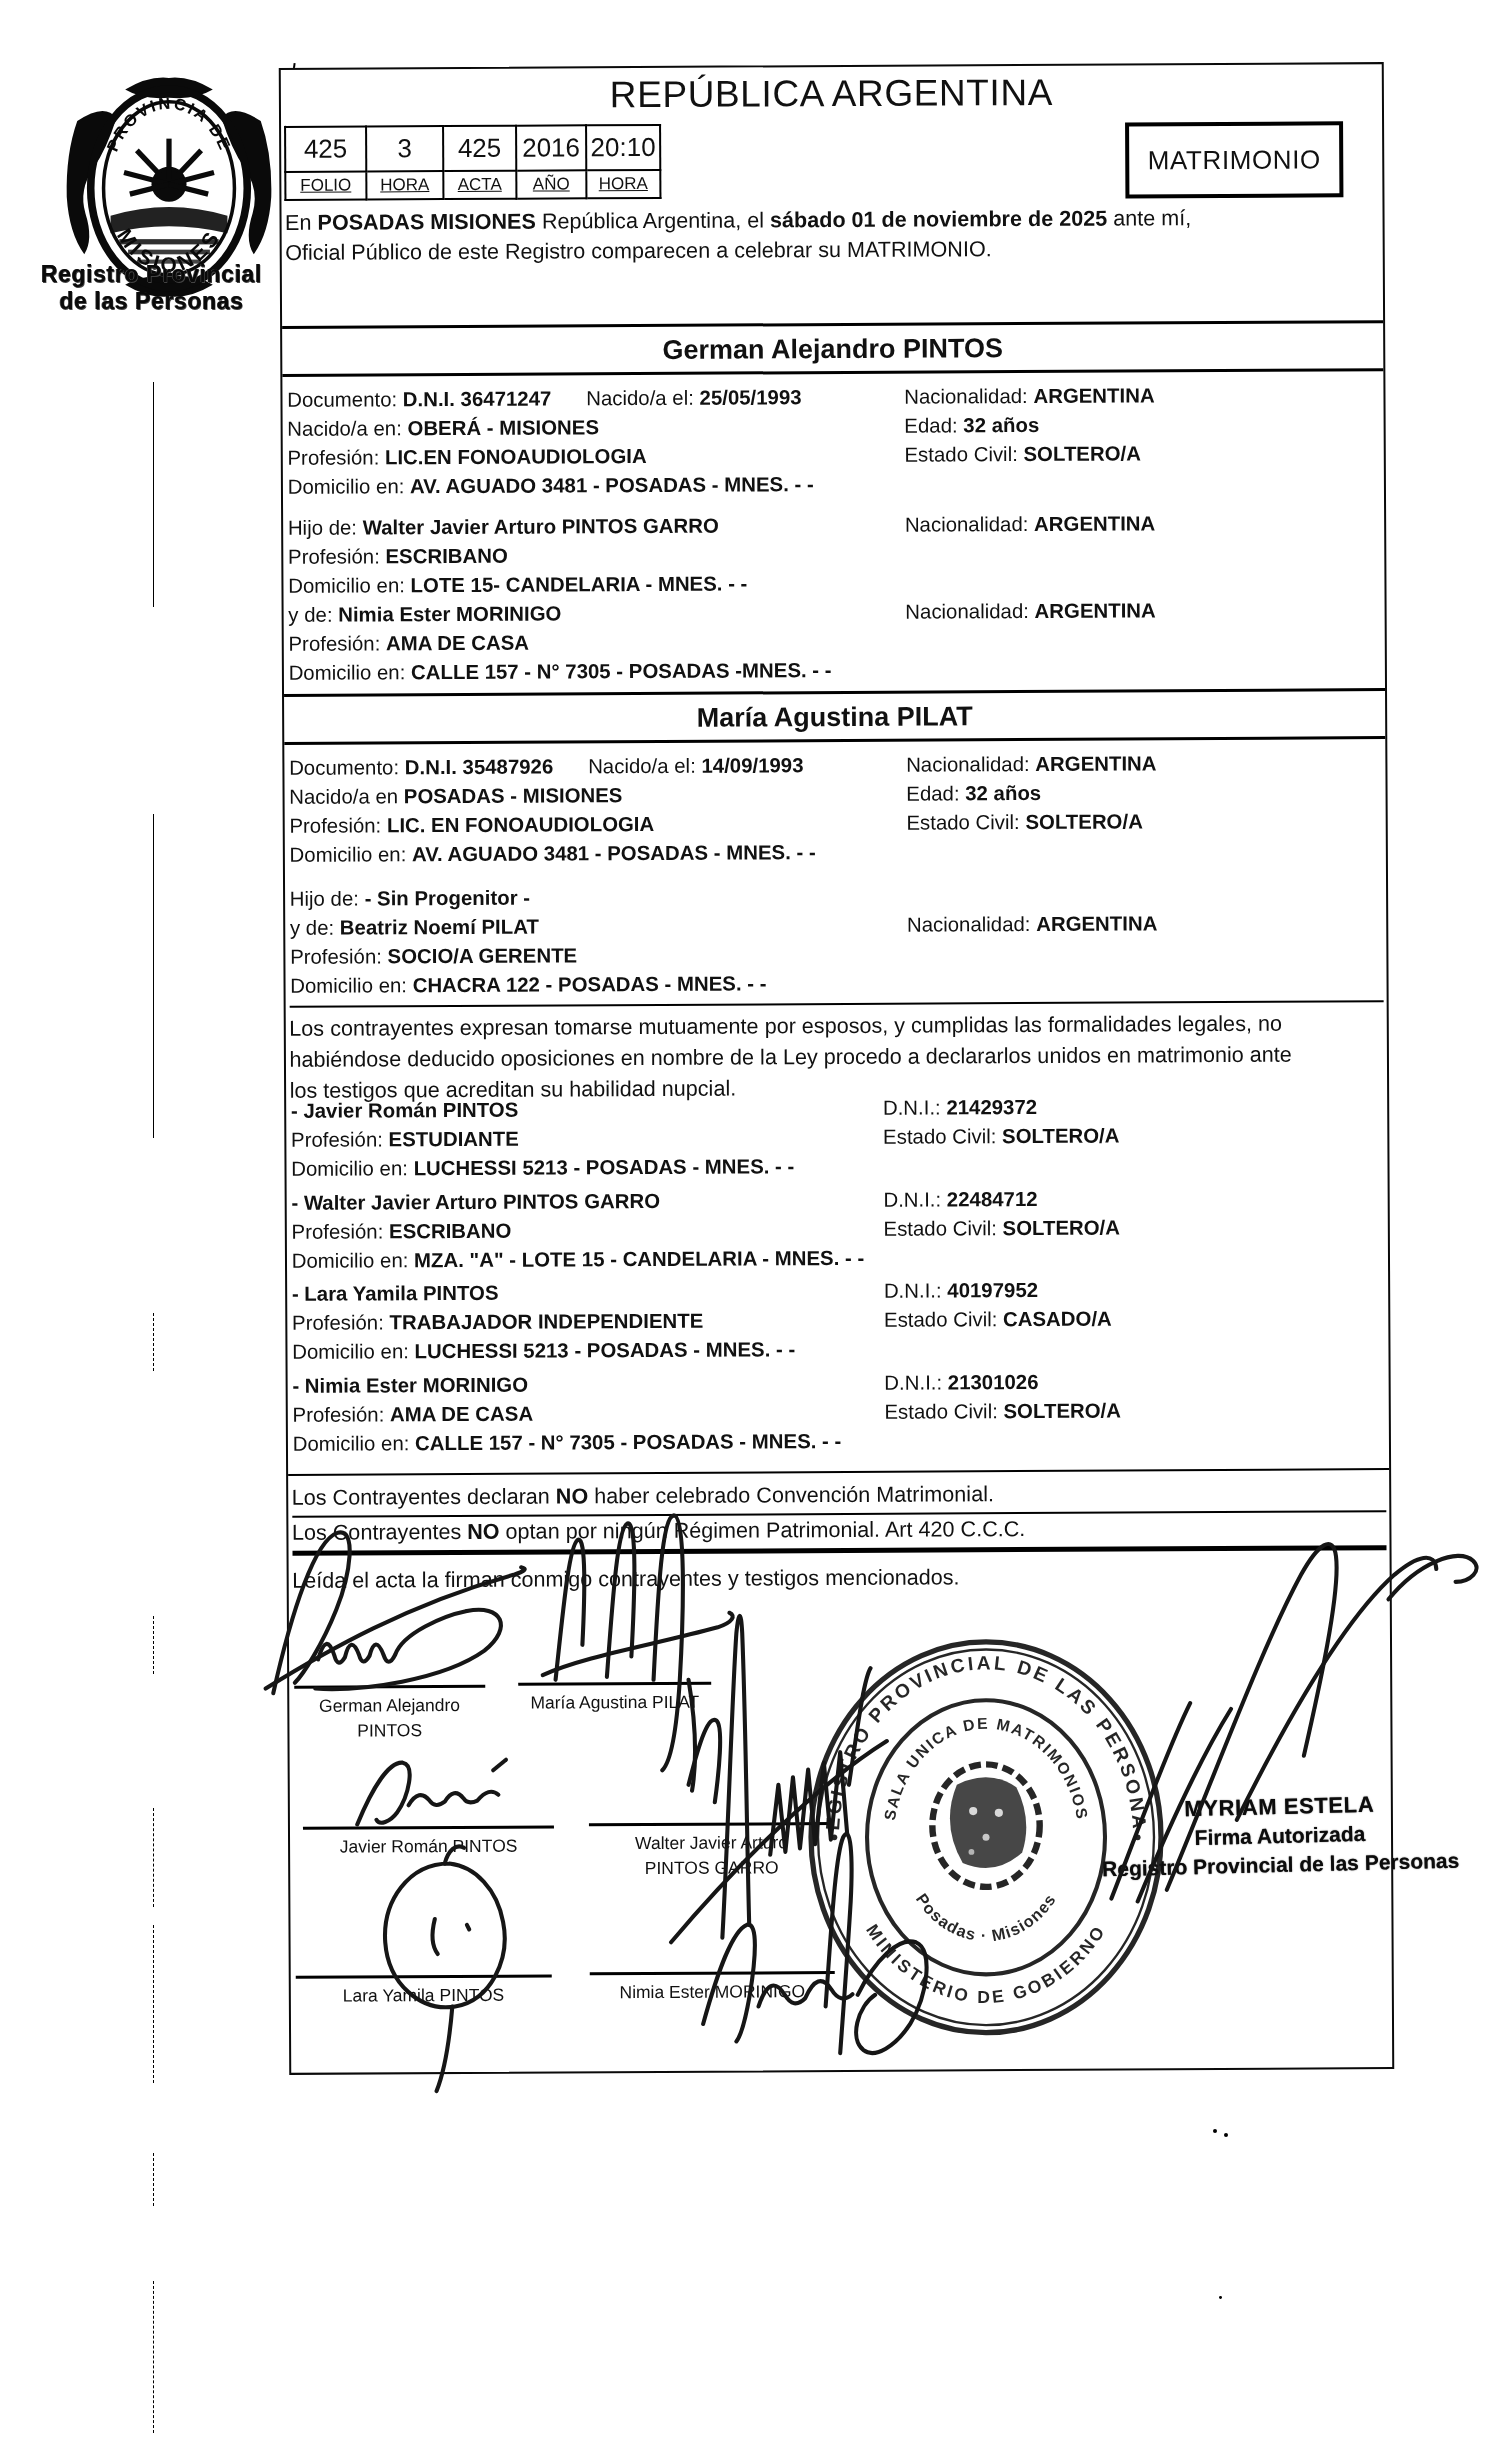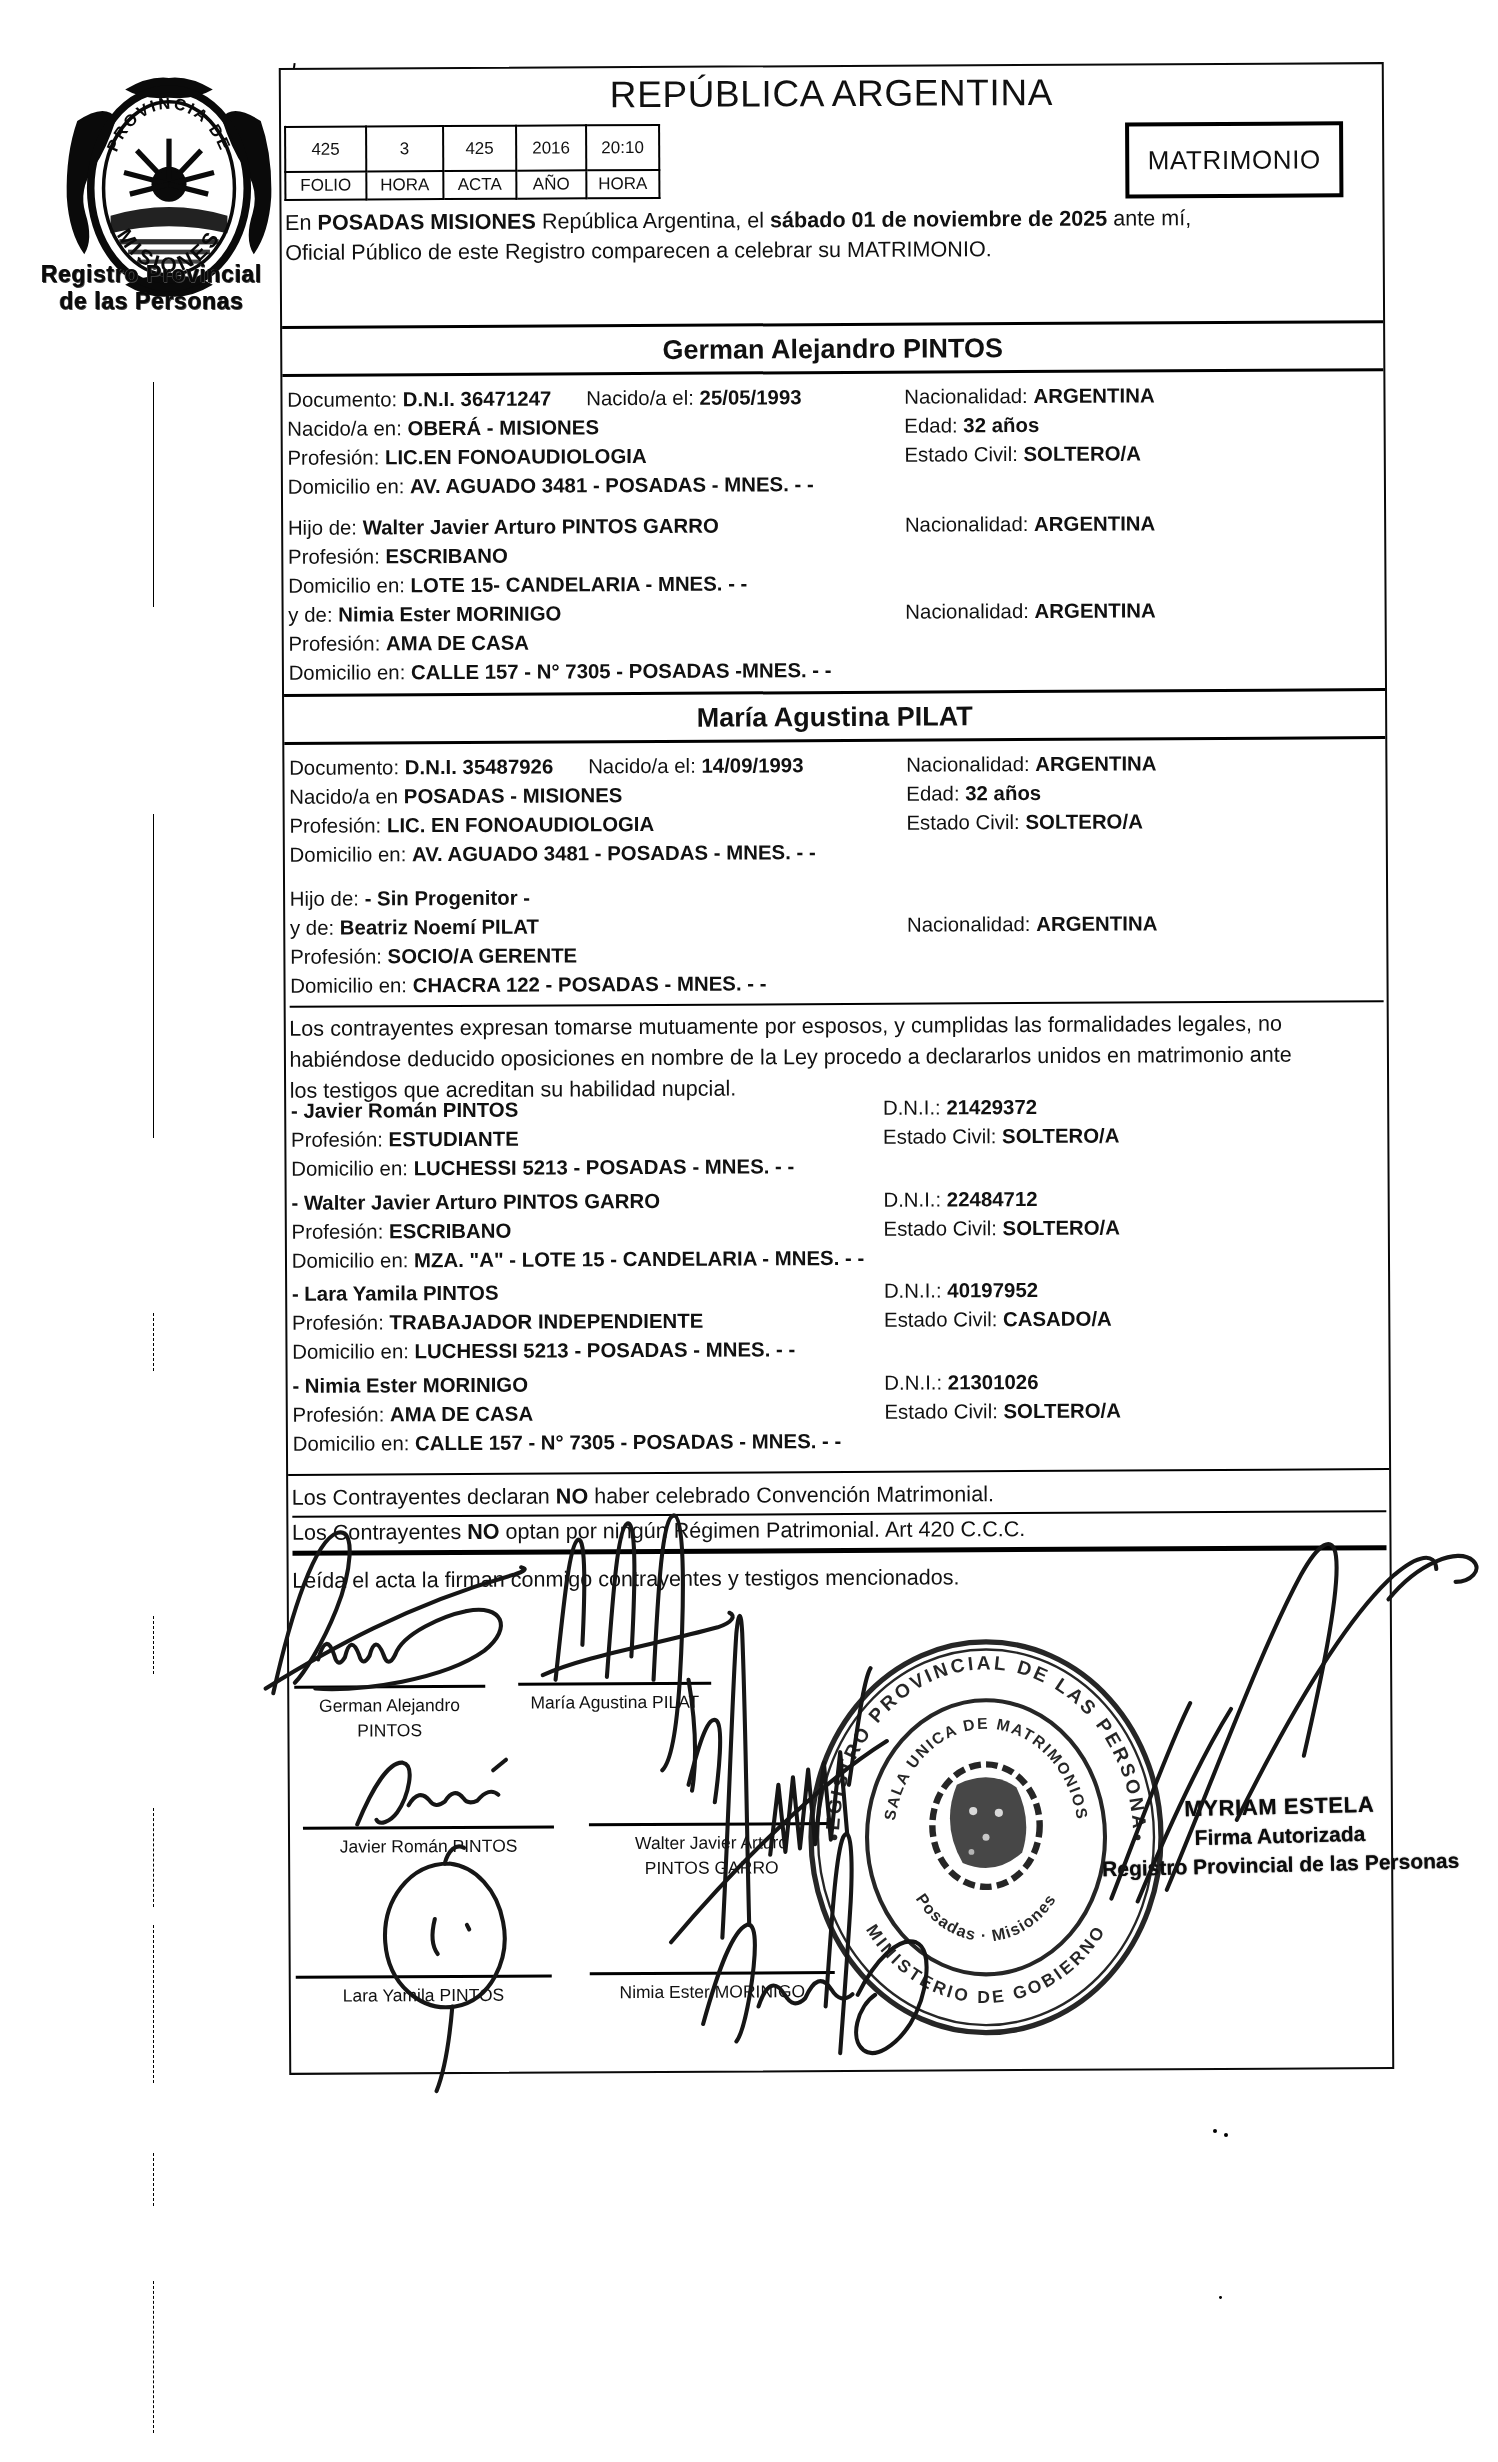--- a/index.html
+++ b/index.html
@@ -17,22 +17,22 @@
         font-weight:700;font-size:23px;line-height:27px;color:#0a0a0a;
         text-shadow:0.6px 0.6px 0 #444, -0.6px 0 0 #555;letter-spacing:0.6px;}
   
   #box{position:absolute;left:284px;top:65px;width:1101px;height:2003px;
        border:2.9px solid #0a0a0a;transform:rotate(-0.30deg);background:#fff;}
   #box > div{position:absolute;}
   .title{top:5.8px;left:0;width:100%;text-align:center;font-size:37px;letter-spacing:0.6px;}
   
   .regtable{border-collapse:collapse;border:2.9px solid #000;}
   .regtable td{border:2.3px solid #000;text-align:center;padding:0 3.5px;}
-  .regtable .vals td{height:43px;font-size:17px;}
-  .regtable .labs td{height:26px;font-size:17px;}
+  .regtable .vals td{height:43px;font-size:26px;}
+  .regtable .labs td{height:26px;font-size:17px;text-decoration:underline;}
   .c0{width:72px}.c1{width:68px}.c2{width:64px}.c3{width:61px}.c4{width:64px}
   .regwrap{top:56px;left:2.9px;}
   .matbox{top:57px;left:844px;width:210px;height:68px;border:4.1px solid #000;
           display:flex;align-items:center;justify-content:center;font-size:26px;letter-spacing:0.6px;}
   .intro{top:138px;left:3.5px;width:1094px;font-size:21.6px;line-height:30px;white-space:nowrap;}
   .sec-head{left:0;width:100%;border-top:3.5px solid #000;border-bottom:3.5px solid #000;
             padding:7.6px 0 6.4px 0;text-align:center;font-weight:700;font-size:27px;}
   .rows{left:4.7px;width:1092px;}
   .prow{position:relative;height:29px;font-size:20.4px;white-space:nowrap;}
   .prow .mid{position:absolute;left:299px;top:0;}

